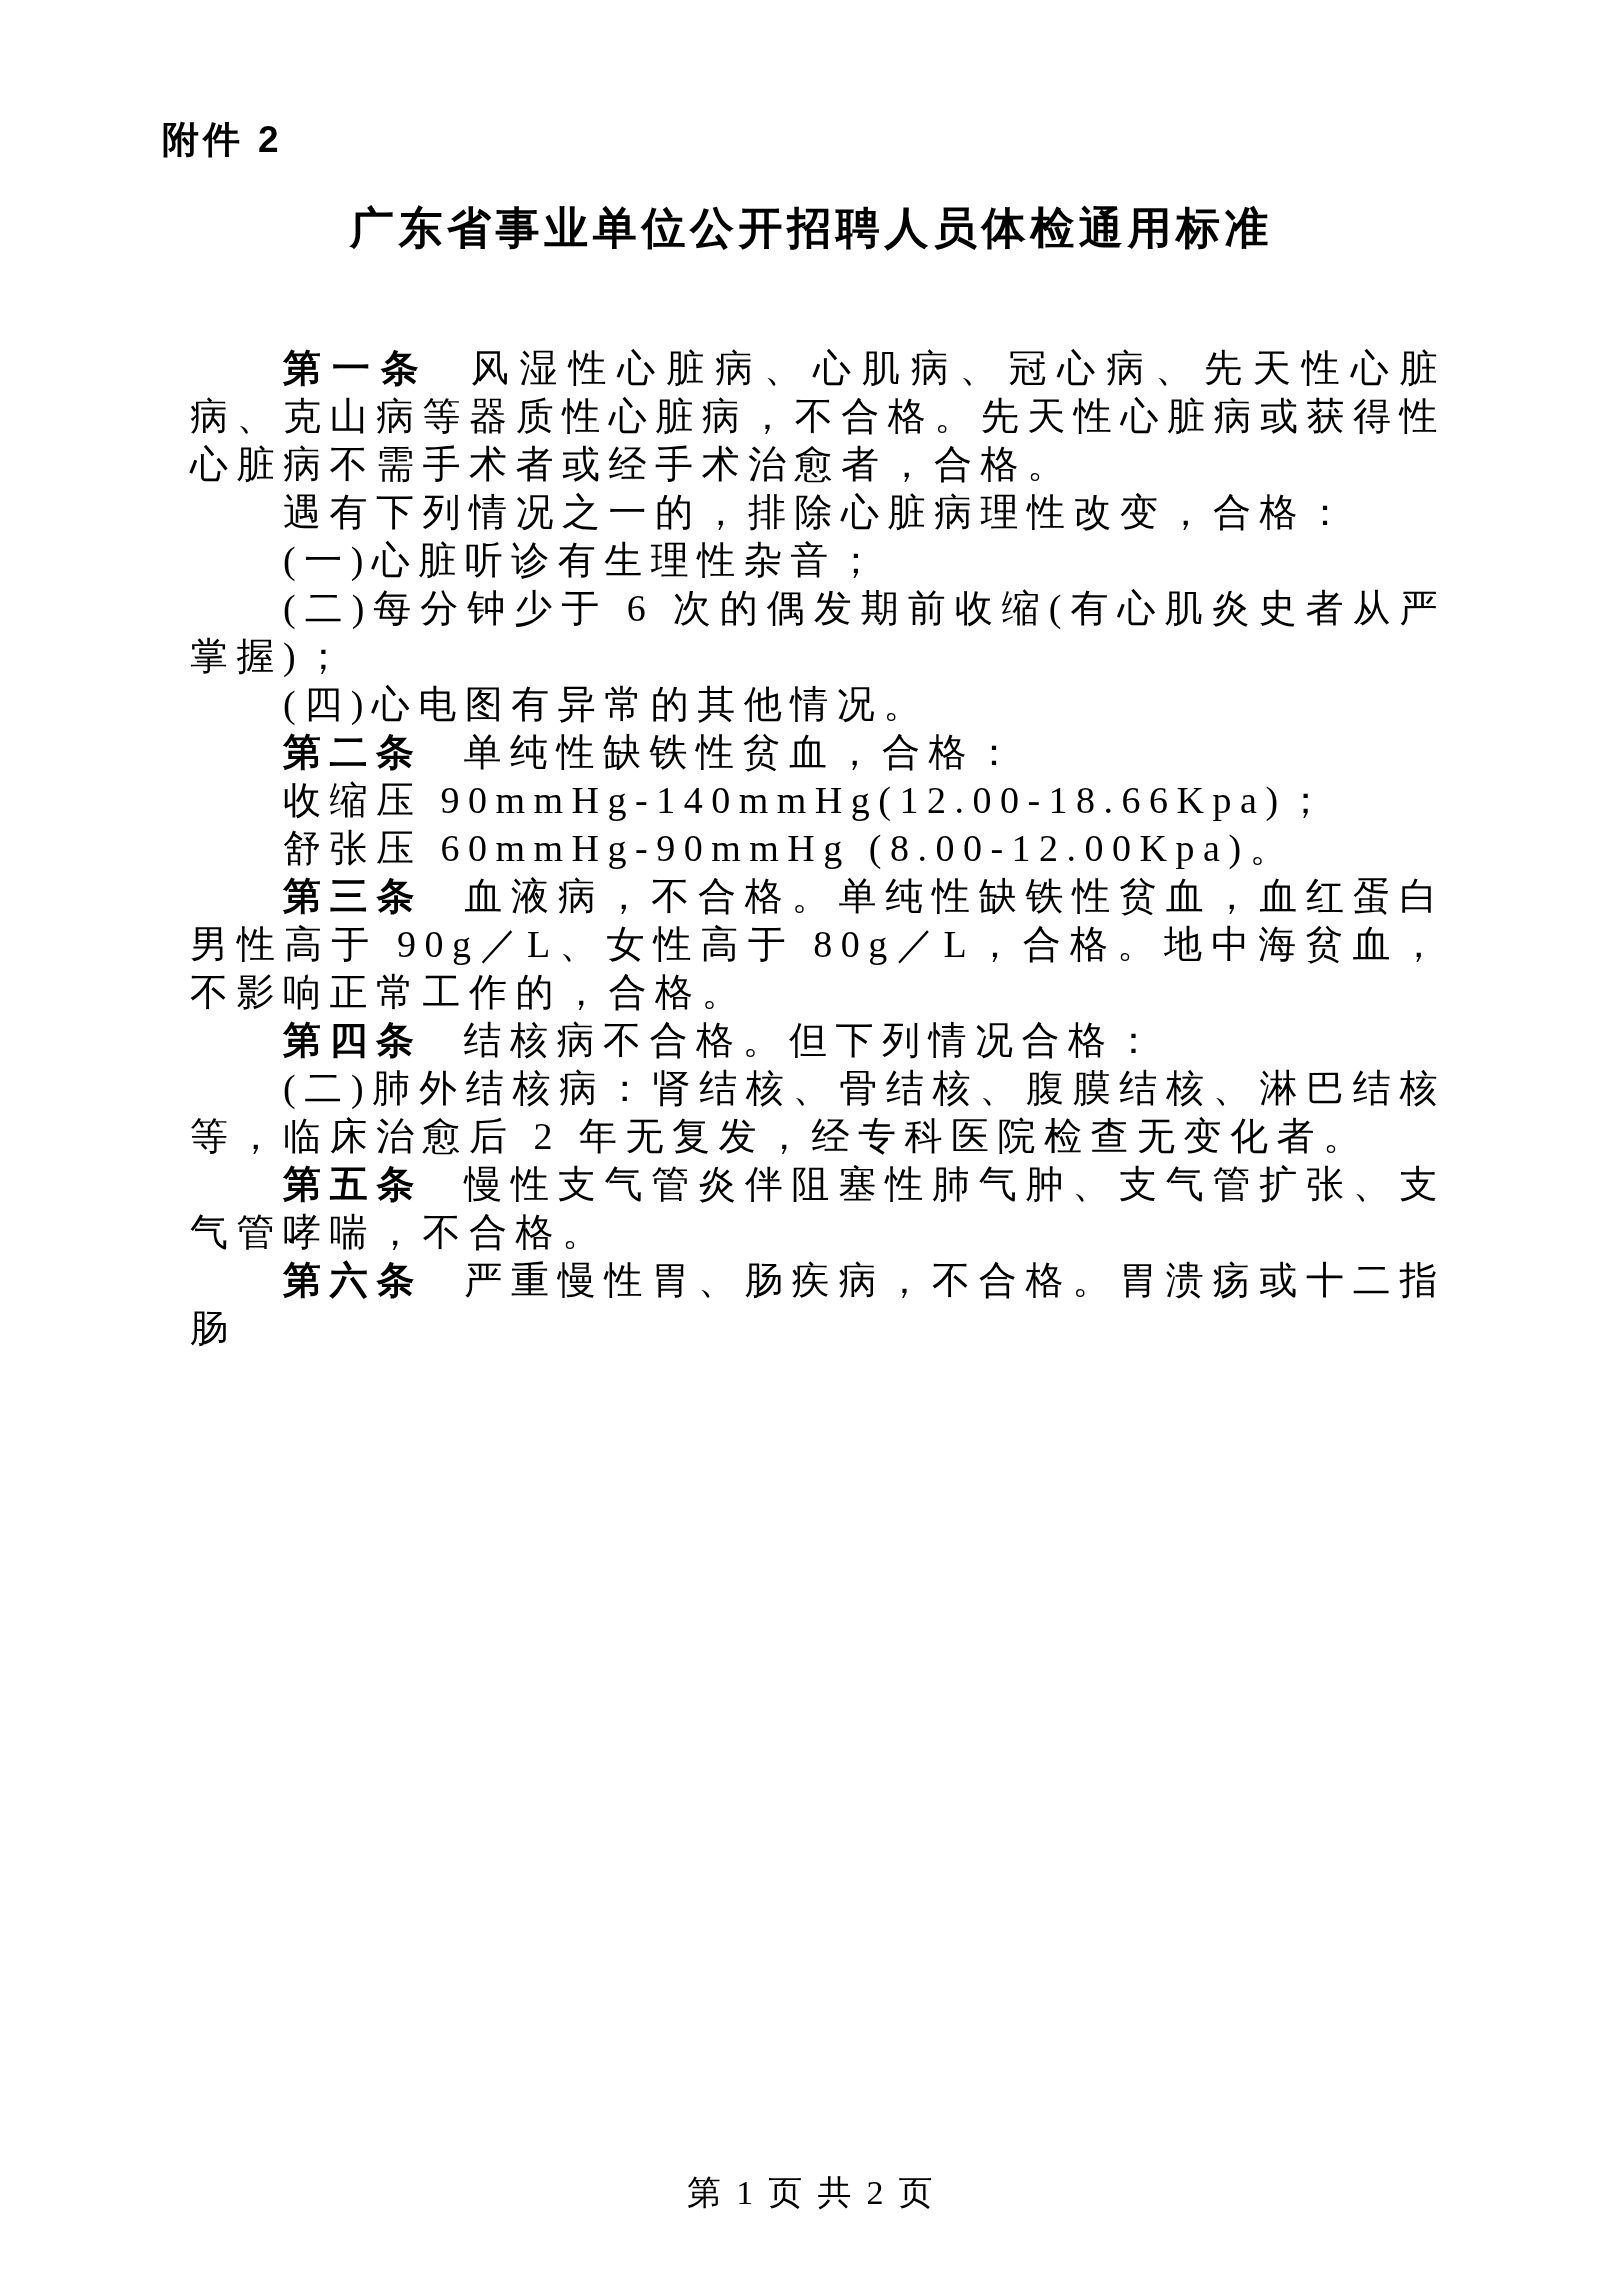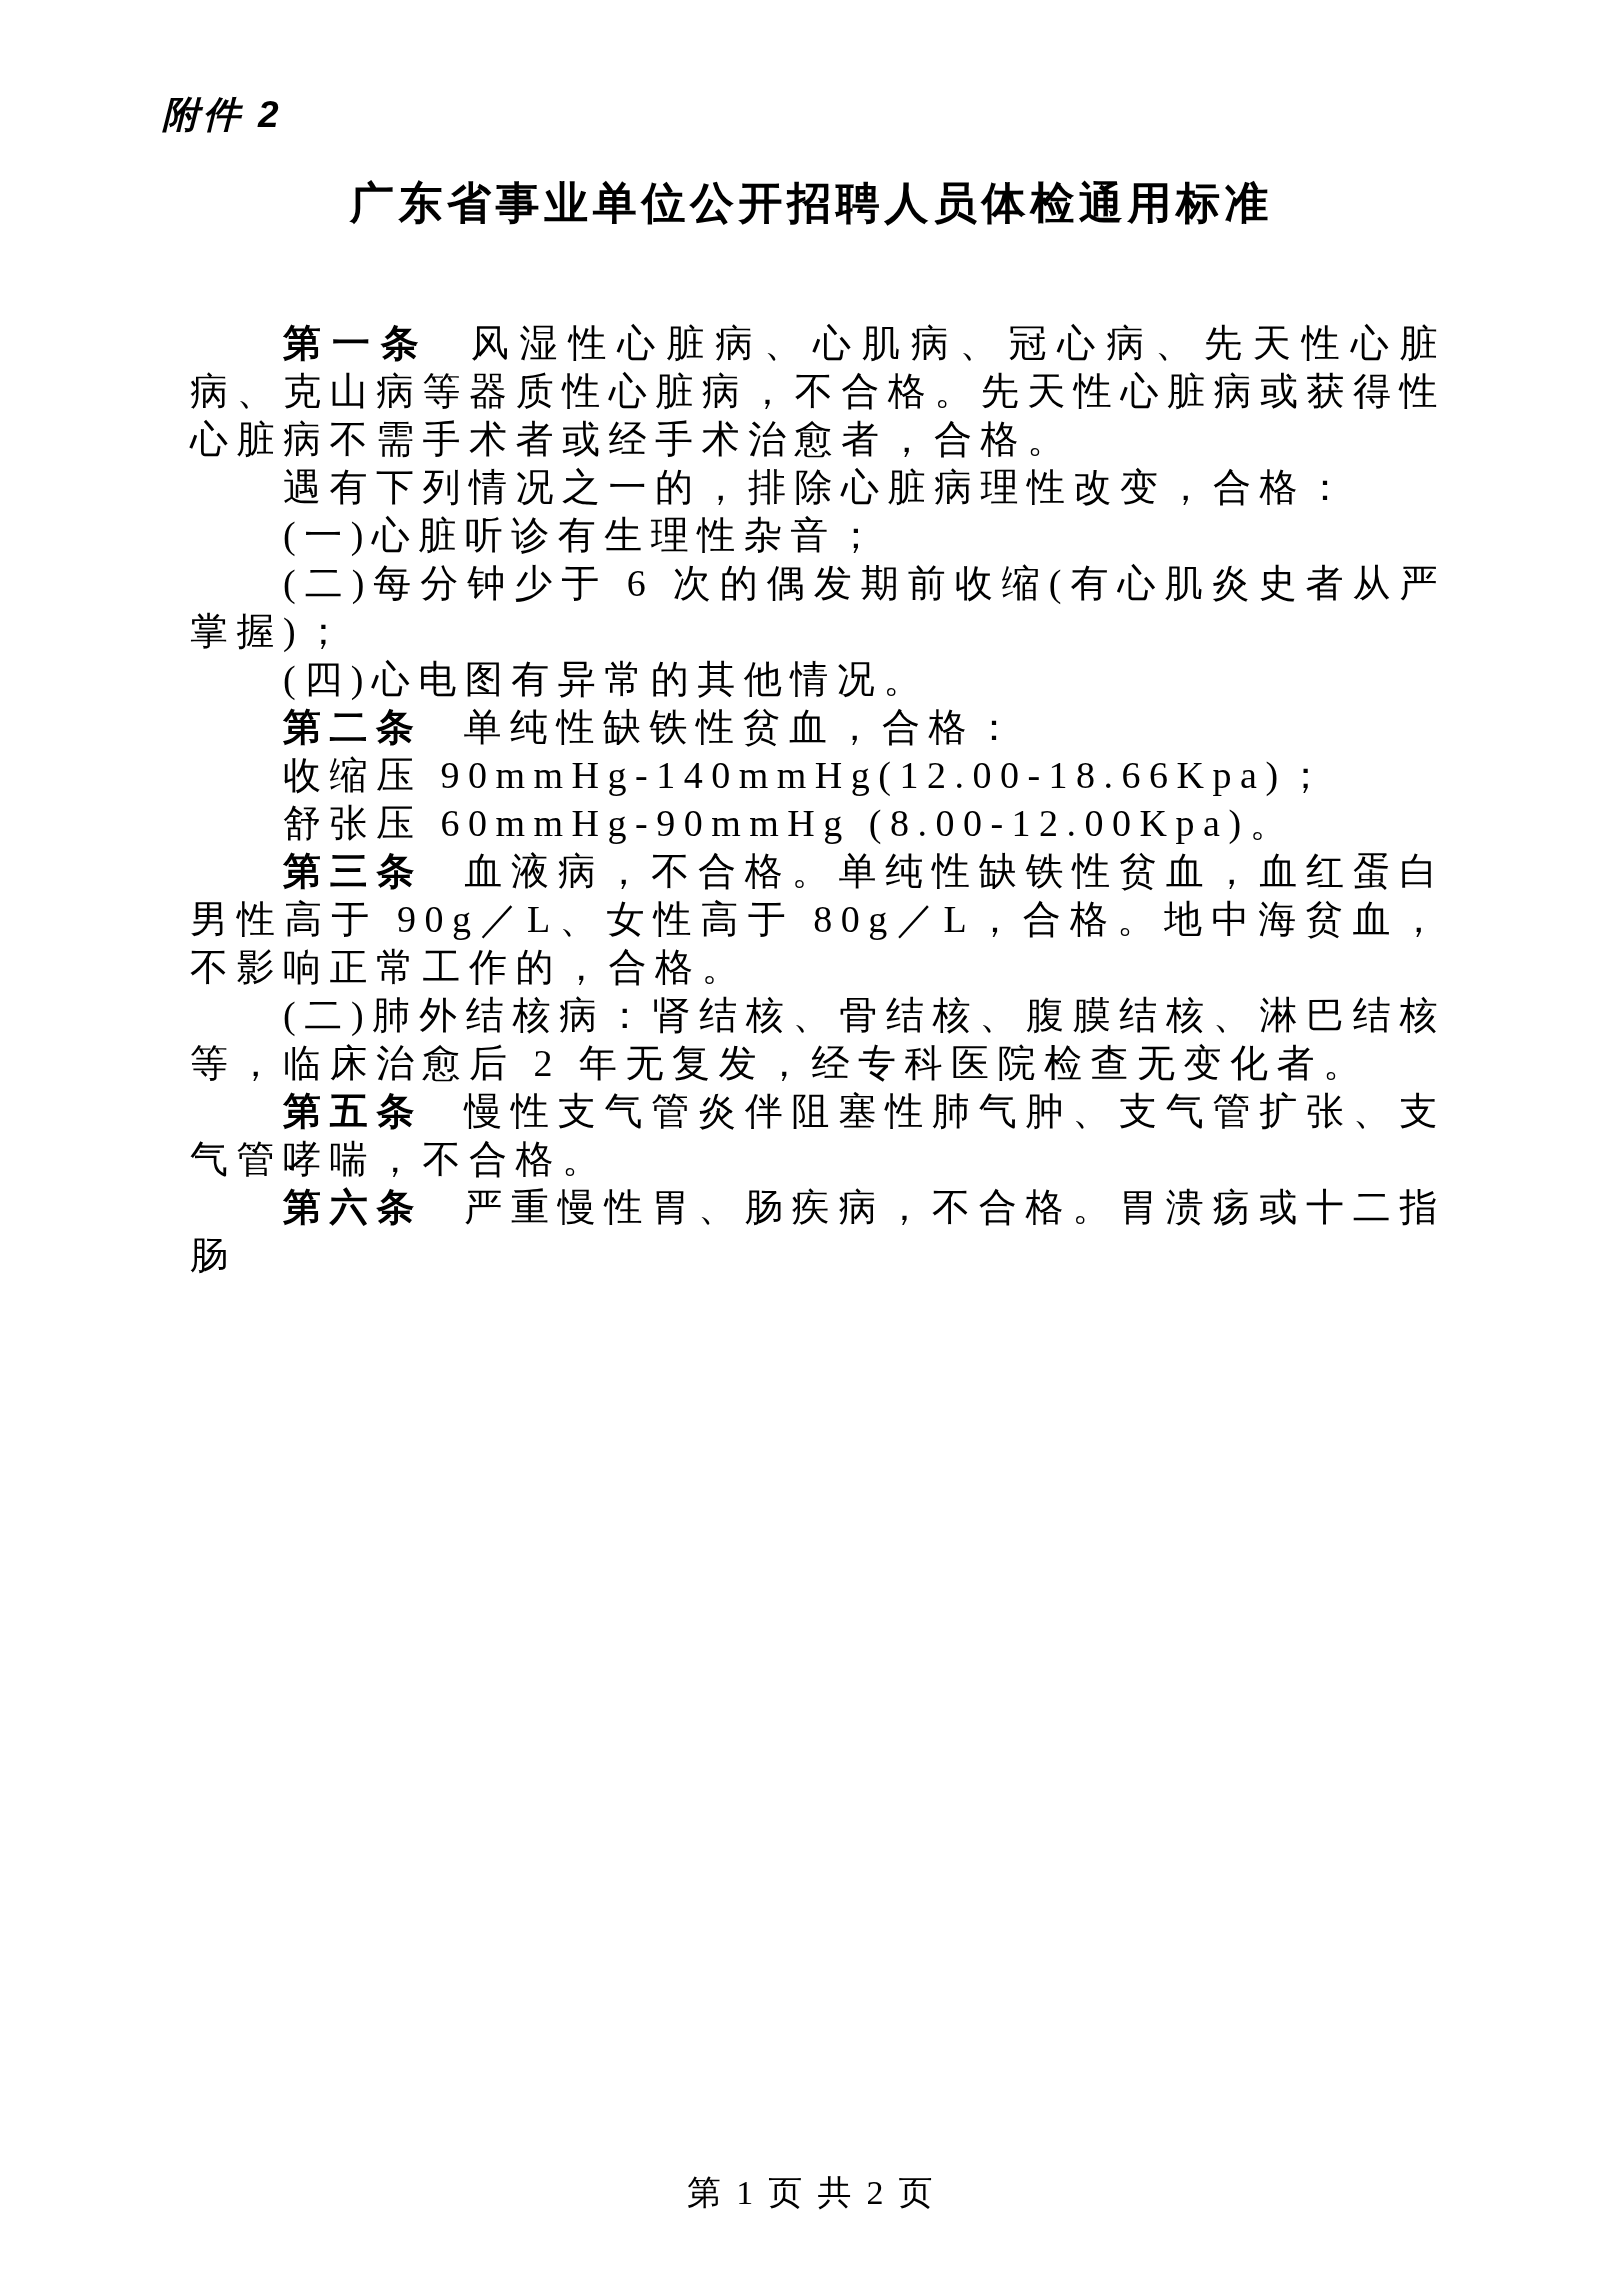--- a/index.html
+++ b/index.html
@@ -11,28 +11,27 @@
     position: relative;
     width: 1623px;
     height: 2295px;
     background: #ffffff;
     overflow: hidden;
     color: #000000;
     font-family: "Liberation Serif", "DejaVu Serif", serif;
   }
   .attachment {
     margin: 0;
-    padding-top: 92px;
+    padding-top: 117px;
     padding-left: 162px;
     font-family: "Liberation Sans", "DejaVu Sans", sans-serif;
     font-weight: bold;
     font-size: 37px;
     line-height: 46px;
     letter-spacing: 3.9px;
-    font-style: italic;
   }
   .title {
     margin-top: 29px;
     width: 100%;
     text-align: center;
     font-family: "Liberation Sans", "DejaVu Sans", sans-serif;
     font-weight: bold;
     font-size: 44px;
     line-height: 72px;
     letter-spacing: 4.6px;
@@ -79,20 +78,21 @@
   <div class="body-text">
       <p class="para"><span class="article-label">第一条</span><span>风湿性心脏病、心肌病、冠心病、先天性心脏病、克山病等器质性心脏病，不合格。先天性心脏病或获得性心脏病不需手术者或经手术治愈者，合格。</span></p>
       <p class="para"><span>遇有下列情况之一的，排除心脏病理性改变，合格：</span></p>
       <p class="para"><span>(一)心脏听诊有生理性杂音；</span></p>
       <p class="para"><span>(二)每分钟少于 6 次的偶发期前收缩(有心肌炎史者从严掌握)；</span></p>
       <p class="para"><span>(四)心电图有异常的其他情况。</span></p>
       <p class="para"><span class="article-label">第二条</span><span>单纯性缺铁性贫血，合格：</span></p>
       <p class="para"><span>收缩压 90mmHg-140mmHg(12.00-18.66Kpa)；</span></p>
       <p class="para"><span>舒张压 60mmHg-90mmHg (8.00-12.00Kpa)。</span></p>
       <p class="para"><span class="article-label">第三条</span><span>血液病，不合格。单纯性缺铁性贫血，血红蛋白男性高于 90g／L、女性高于 80g／L，合格。地中海贫血，不影响正常工作的，合格。</span></p>
+      <p class="para"><span class="article-label">第四条</span><span>结核病不合格。但下列情况合格：</span></p>
       <p class="para"><span>(二)肺外结核病：肾结核、骨结核、腹膜结核、淋巴结核等，临床治愈后 2 年无复发，经专科医院检查无变化者。</span></p>
       <p class="para"><span class="article-label">第五条</span><span>慢性支气管炎伴阻塞性肺气肿、支气管扩张、支气管哮喘，不合格。</span></p>
       <p class="para"><span class="article-label">第六条</span><span>严重慢性胃、肠疾病，不合格。胃溃疡或十二指肠</span></p>
     </div>
 
   <div class="footer">第 1 页 共 2 页</div>
 
 </div>
 
 

